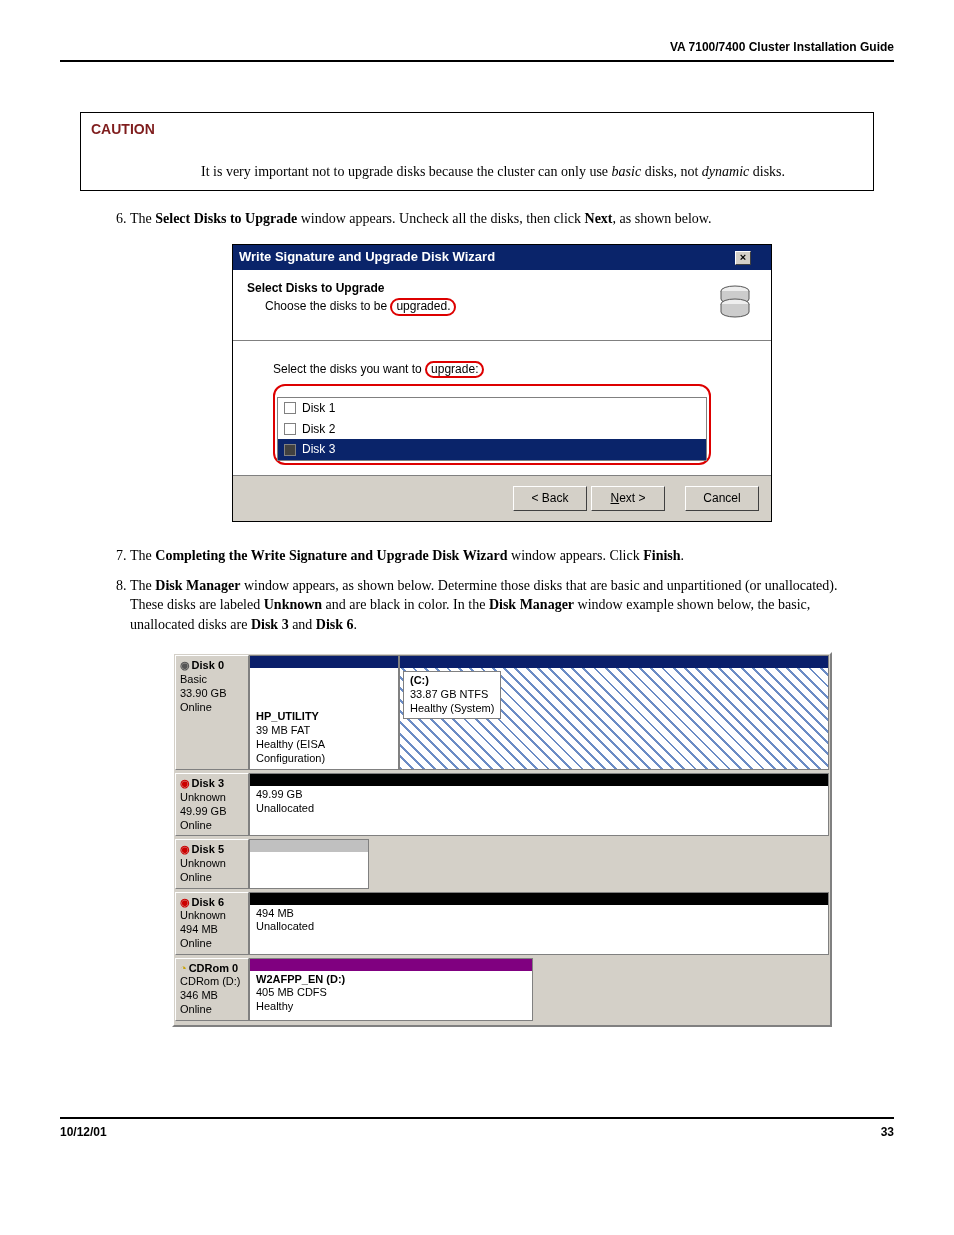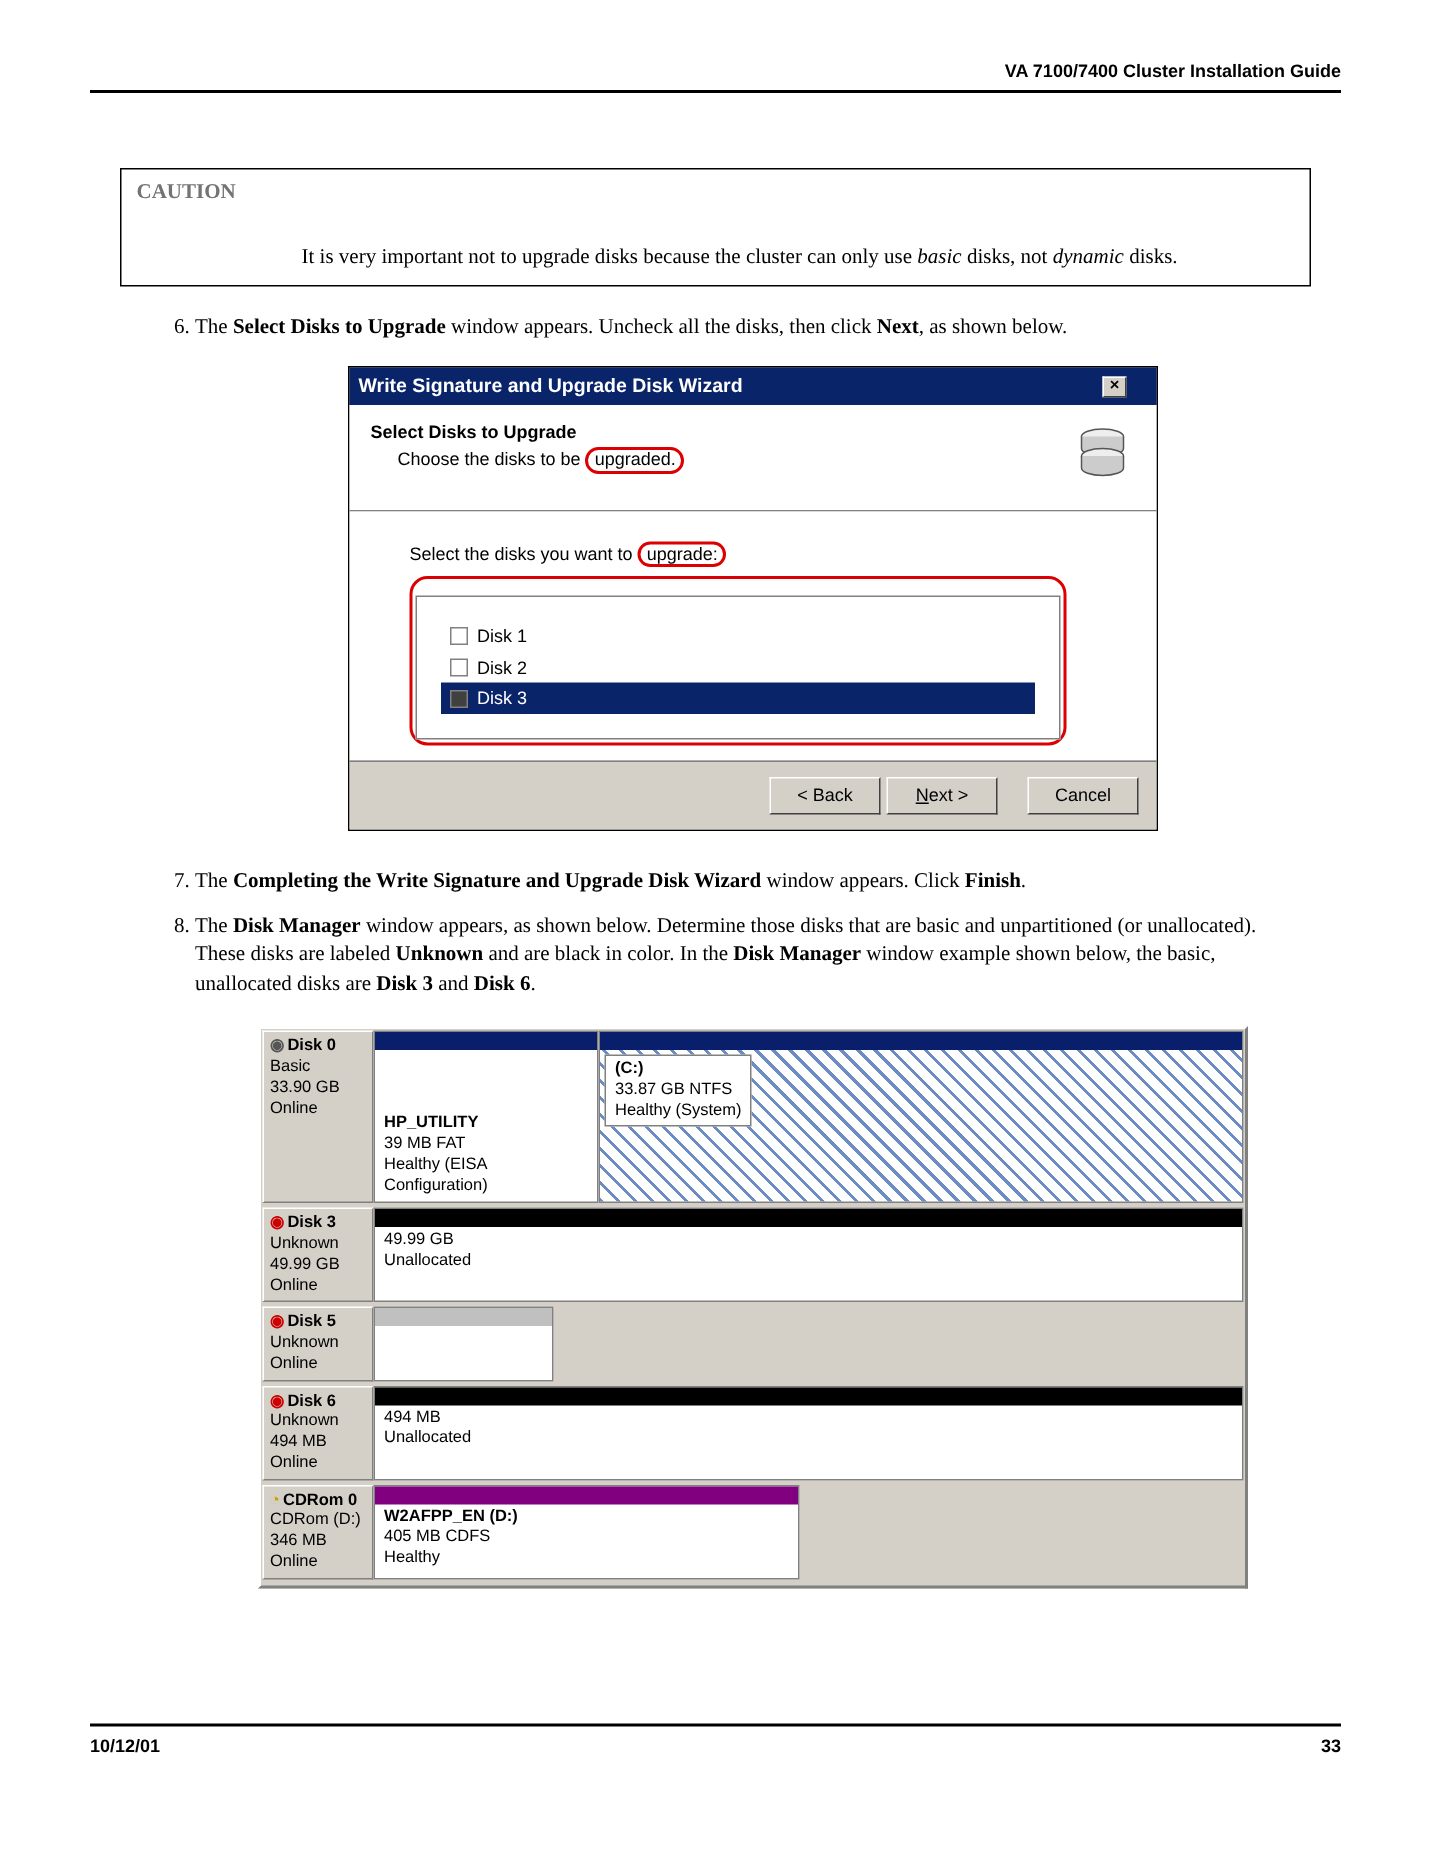--- a/index.html
+++ b/index.html
@@ -23,23 +23,23 @@
     padding-bottom: 6px;
   }
   .hr-top { border: 0; border-top: 2px solid #000; margin: 0 0 50px 0; }
   .caution-box {
     border: 1px solid #000;
     display: flex;
     padding: 8px 10px;
     margin: 0 20px 18px 20px;
   }
   .caution-label {
-    font-family: Liberation Serif, serif;
+    font-family: Liberation Sans, sans-serif;
     font-weight: bold;
-    color: #737373;
+    color: #7f1d1d;
     width: 110px;
     flex-shrink: 0;
   }
   .caution-text { flex: 1; line-height: 1.35; margin-top: 42px; }
   .caution-text .i { font-style: italic; }
   ol.steps { margin: 0 20px 0 40px; padding-left: 30px; }
   ol.steps li { margin-bottom: 10px; line-height: 1.4; }
   .b { font-weight: bold; }
   
   .wizard-wrap { display: flex; justify-content: center; margin: 16px 0 24px 0; }
@@ -83,21 +83,21 @@
   .wiz-icon {
     width: 44px; height: 44px;
     display: flex; align-items: center; justify-content: center;
     font-size: 30px; margin-left: 10px;
   }
   .wiz-body { background: #fff; padding: 20px 40px 10px 40px; min-height: 130px; }
   .disklist {
     margin-top: 8px;
     border: 1px solid #808080;
     background: #fff;
-    padding: 16px;
+    padding: 0;
   }
   .disklist .row { display: flex; align-items: center; padding: 2px 6px; }
   .cb {
     width: 12px; height: 12px;
     border: 1px solid #808080;
     background: #fff;
     margin-right: 6px;
     flex-shrink: 0;
   }
   .cb.checked { background: #404040; }

